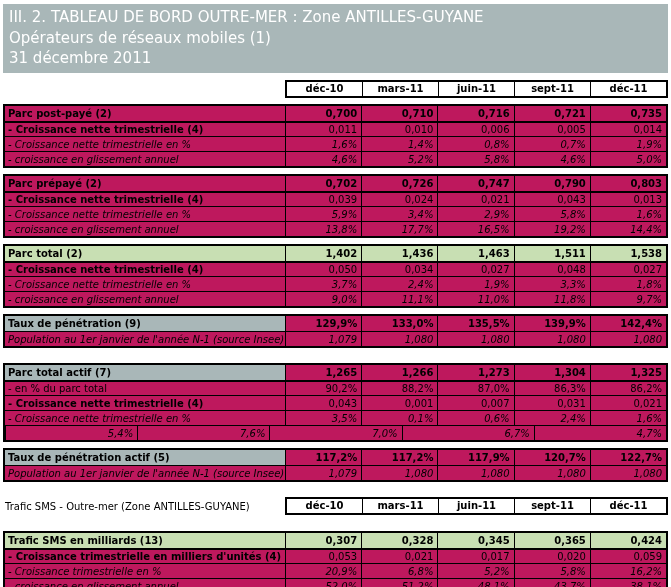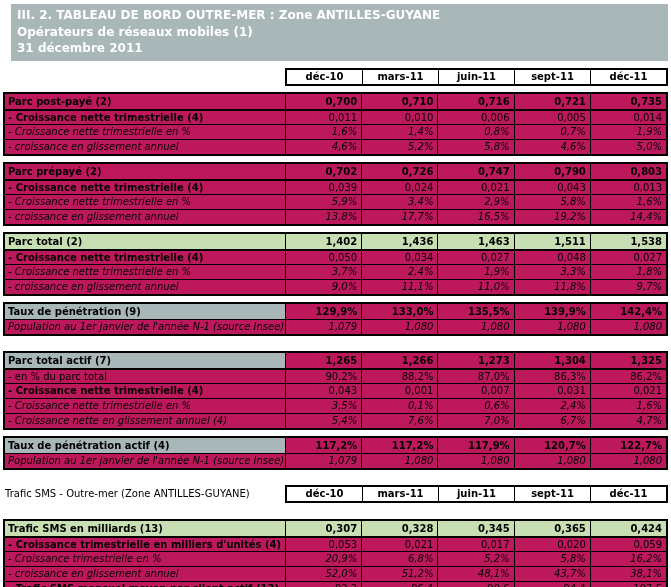--- a/index.html
+++ b/index.html
@@ -5,22 +5,22 @@
   * { box-sizing: border-box; margin: 0; padding: 0; }
   html,body { background:#fff; }
   body {
     width: 671px; height: 587px; overflow: hidden;
     font-family: "DejaVu Sans", "Liberation Sans", sans-serif;
     font-size: 10px; color: #000;
   }
   .page { padding: 4px 3px 0 3px; }
 
   .band {
-    background: #a9b7b8; color: #fff; font-weight: bold;
-    font-size: 12px; line-height: 1.38; padding: 3px 6px 4px 6px; margin-left: 8px;
+    background: #a9b7b8; color: #fff; font-weight: normal;
+    font-size: 15px; line-height: 1.38; padding: 3px 6px 4px 6px;
   }
 
   .colstrip { display: flex; margin-top: 7px; }
   .spacer { width: 282px; }
   .smstitle { width: 282px; font-weight: normal; display: flex; align-items: center; padding-left: 2px; }
   .colbox { flex: 1; display: flex; border: 2px solid #000; background: #fff; }
   .colcell {
     flex: 1; text-align: center; font-weight: bold;
     padding: 1px 0 2px 0; border-left: 1px solid #000;
   }
@@ -218,32 +218,31 @@
     </div>
     <div class="row">
       <div class="lc i">- Croissance nette trimestrielle en %</div>
       <div class="vc i">3,5%</div>
       <div class="vc i">0,1%</div>
       <div class="vc i">0,6%</div>
       <div class="vc i">2,4%</div>
       <div class="vc i">1,6%</div>
     </div>
     <div class="row">
-      <div class="lc i">- Croissance nette en glissement annuel (4)</div>
       <div class="vc i">5,4%</div>
       <div class="vc i">7,6%</div>
       <div class="vc i">7,0%</div>
       <div class="vc i">6,7%</div>
       <div class="vc i">4,7%</div>
     </div>
   </div>
 
   <div class="section">
     <div class="row">
-      <div class="lc b gray">Taux de pénétration actif (4)</div>
+      <div class="lc b gray">Taux de pénétration actif (5)</div>
       <div class="vc b">117,2%</div>
       <div class="vc b">117,2%</div>
       <div class="vc b">117,9%</div>
       <div class="vc b">120,7%</div>
       <div class="vc b">122,7%</div>
     </div>
     <div class="row">
       <div class="lc i">Population au 1er janvier de l'année N-1 (source Insee)</div>
       <div class="vc i">1,079</div>
       <div class="vc i">1,080</div>

